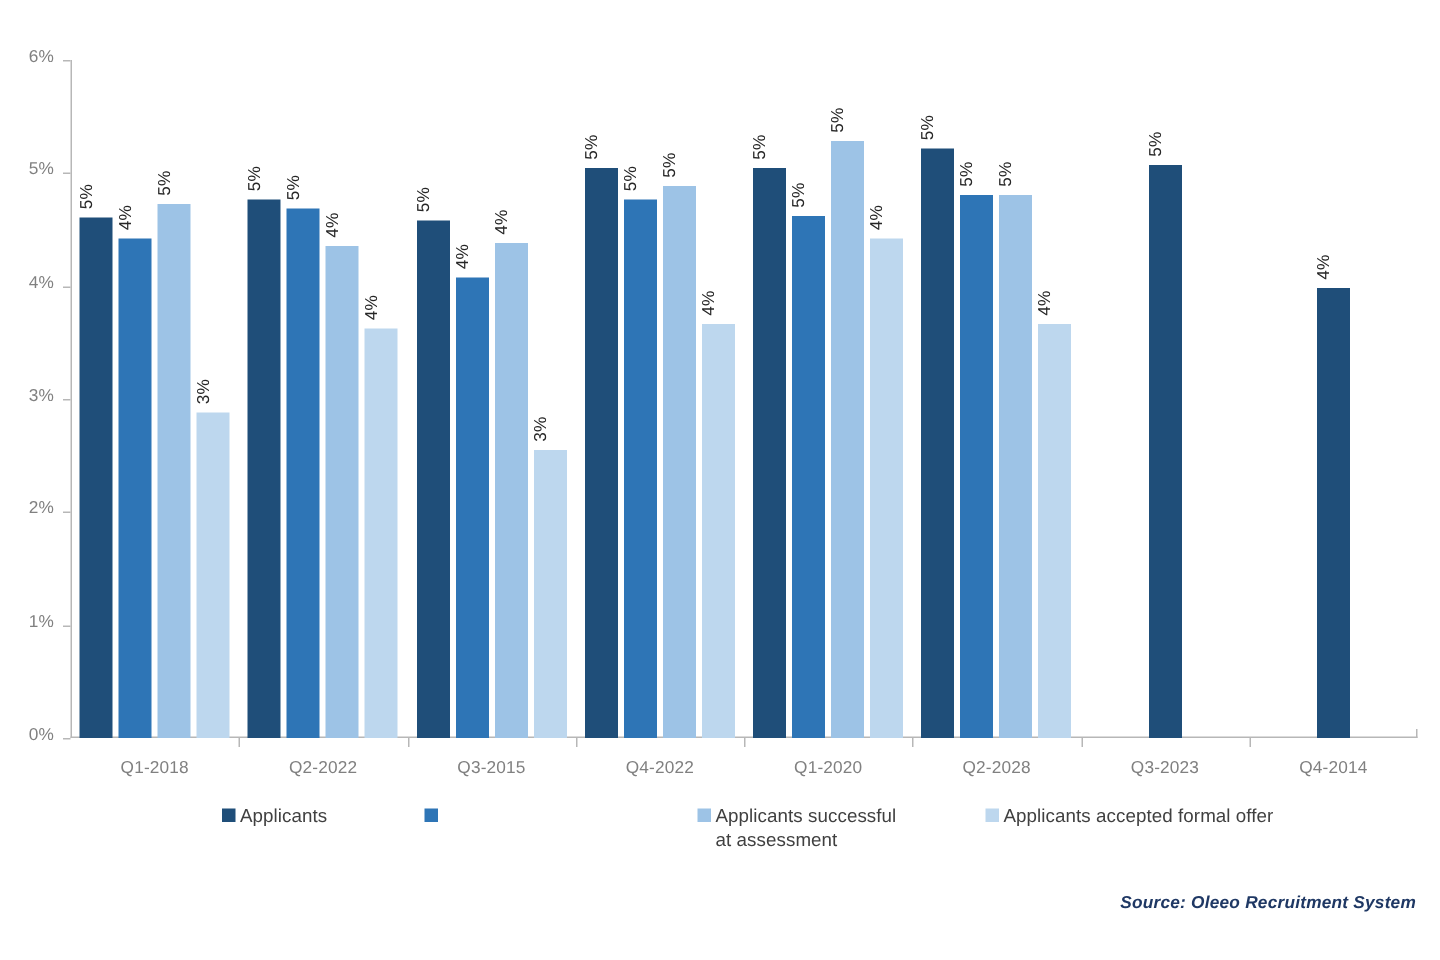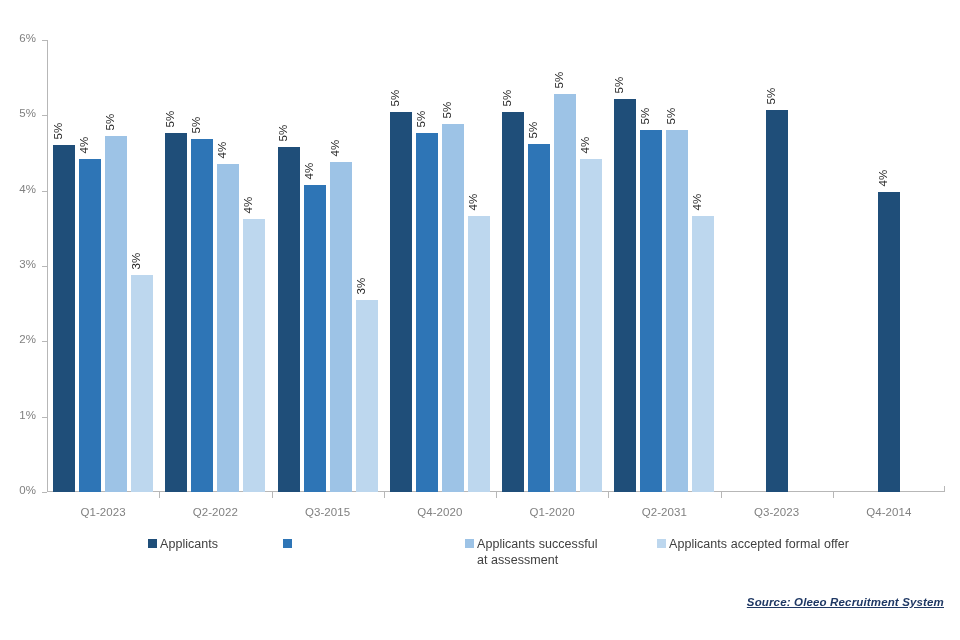--- a/index.html
+++ b/index.html
@@ -144,21 +144,20 @@
   .source-note {
     position: absolute;
     right: 16px;
     top: 596px;
     font-size: 11.5px;
     font-style: italic;
     font-weight: bold;
     color: #1f3864;
     white-space: nowrap;
     letter-spacing: 0.15px;
-    text-decoration: underline;
   }
 </style>
 </head>
 <body>
 
 <div id="chart-root">
 
   <div class="plot-area" id="plot-area">
     <div class="plot-right-edge"></div>
   </div>
@@ -188,41 +187,41 @@
         <div class="y-label">5%</div>
         <div class="y-mark"></div>
       </div>
       <div class="y-tick" style="top: 40px;">
         <div class="y-label">6%</div>
         <div class="y-mark"></div>
       </div>
     </div>
   <div id="x-axis">
       <div class="x-group" style="left: 47px; width: 112.25px; top: 40px; position: absolute;">
-        <div class="x-label">Q1-2023</div>
+        <div class="x-label">Q1-2018</div>
       </div>
       <div class="x-group" style="left: 159.25px; width: 112.25px; top: 40px; position: absolute;">
         <div class="x-sep"></div>
         <div class="x-label">Q2-2022</div>
       </div>
       <div class="x-group" style="left: 271.5px; width: 112.25px; top: 40px; position: absolute;">
         <div class="x-sep"></div>
         <div class="x-label">Q3-2015</div>
       </div>
       <div class="x-group" style="left: 383.75px; width: 112.25px; top: 40px; position: absolute;">
         <div class="x-sep"></div>
-        <div class="x-label">Q4-2020</div>
+        <div class="x-label">Q4-2022</div>
       </div>
       <div class="x-group" style="left: 496px; width: 112.25px; top: 40px; position: absolute;">
         <div class="x-sep"></div>
         <div class="x-label">Q1-2020</div>
       </div>
       <div class="x-group" style="left: 608.25px; width: 112.25px; top: 40px; position: absolute;">
         <div class="x-sep"></div>
-        <div class="x-label">Q2-2031</div>
+        <div class="x-label">Q2-2028</div>
       </div>
       <div class="x-group" style="left: 720.5px; width: 112.25px; top: 40px; position: absolute;">
         <div class="x-sep"></div>
         <div class="x-label">Q3-2023</div>
       </div>
       <div class="x-group" style="left: 832.75px; width: 112.25px; top: 40px; position: absolute;">
         <div class="x-sep"></div>
         <div class="x-label">Q4-2014</div>
       </div>
     </div>

